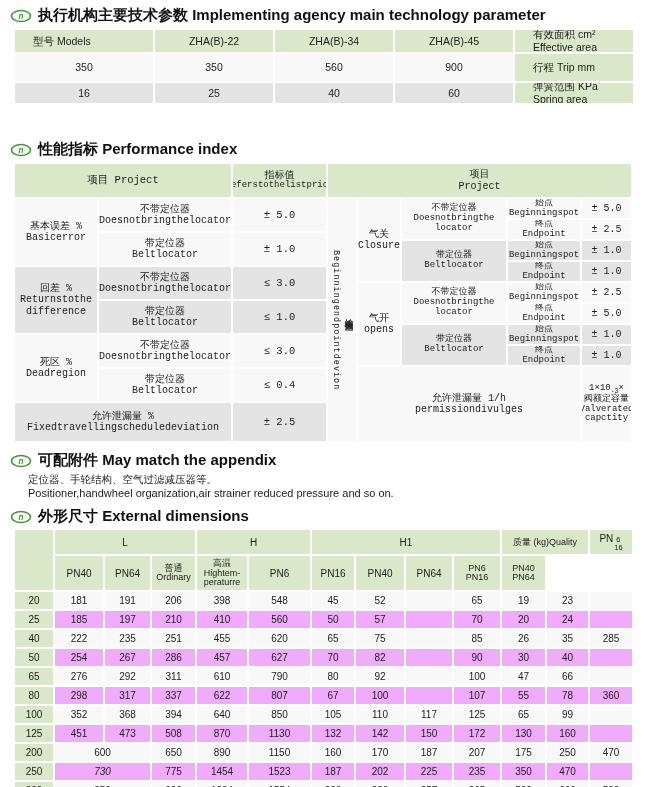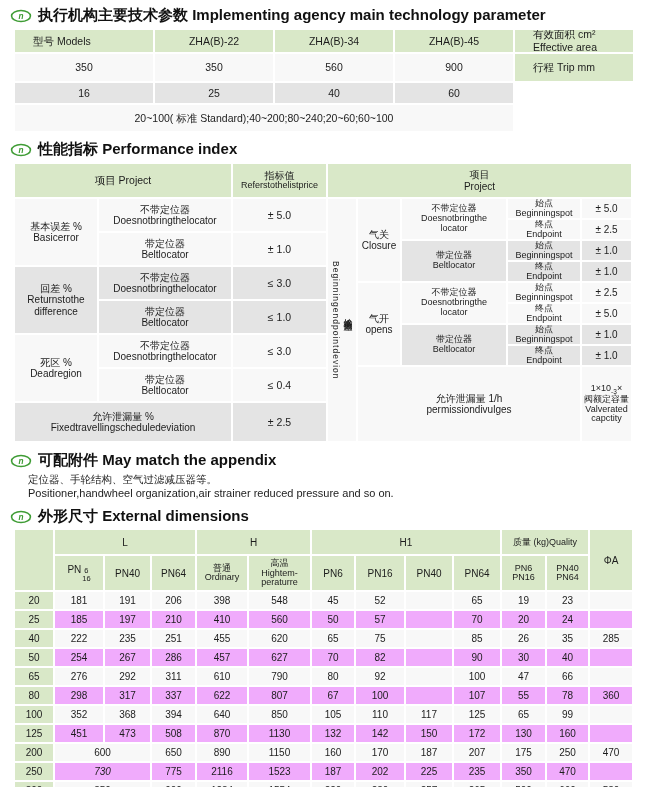--- a/index.html
+++ b/index.html
@@ -27,21 +27,21 @@
 
   
   .t1 {
     margin:0 0 0 15px; width:618px; display:grid;
     grid-template-columns:138px repeat(4,1fr);
     grid-template-rows:22px 27px 20px 26px; gap:2px; background:#ffffff;
   }
   .t1 .lbl { align-items:flex-start; text-align:left; padding-left:18px; }
 
   
-  .t2wrap { margin:2px 0 0 15px; width:620px; display:flex; gap:2px; }
+  .t2wrap { margin:2px 0 0 15px; width:620px; display:flex; gap:2px;font-family:Liberation Mono, monospace; }
   .pleft {
     display:grid; width:311px;
     grid-template-columns:82px 132px 93px;
     grid-template-rows:33px repeat(6,32px) 38px; gap:2px;
   }
   .pright {
     display:grid; width:303px;
     grid-template-columns:28px 42px 104px 72px 49px;
     grid-template-rows:33px repeat(8,19px) 74px; gap:2px;
   }
@@ -95,21 +95,24 @@
     <div class="c whitec">350</div>
     <div class="c whitec">560</div>
     <div class="c whitec">900</div>
 
     <div class="c green lbl">行程 Trip mm</div>
     <div class="c grayc">16</div>
     <div class="c grayc">25</div>
     <div class="c grayc">40</div>
     <div class="c grayc">60</div>
 
-    <div class="c whitec" style="grid-column:span 4">20~100( 标准 Standard);40~200;80~240;20~60;60~100</div>
+    <div class="c green lbl">
+      <span>弹簧范围 KPa</span>
+        <span>Spring area</span>
+    </div>
   </div>
 
   <div class="sec-heading" style="margin-top:9px">
     <svg class="logo" viewBox="0 0 24 15">
       <ellipse cx="12" cy="7.5" rx="10.3" ry="6" fill="none" stroke="#3f9c35" stroke-width="1.7"></ellipse>
       <text x="12" y="10.6" text-anchor="middle" font-size="9" font-style="italic" font-weight="bold" fill="#3f9c35">n</text>
     </svg>
     <span>性能指标 Performance index</span>
   </div>
 
@@ -291,21 +294,20 @@
     <span>外形尺寸 External dimensions</span>
   </div>
 
   <div class="t3">
     <div class="dhead">
       <div class="dc dgreen" style="grid-row:1/3;grid-column:1"></div>
       <div class="dc dgreen" style="grid-column:2/5">L</div>
       <div class="dc dgreen" style="grid-column:5/7">H</div>
       <div class="dc dgreen" style="grid-column:7/11">H1</div>
       <div class="dc dgreen h9" style="grid-column:11/13">质量 (kg)Quality</div>
-      <div class="dc dgreen" style="grid-row:1/3;grid-column:13">ΦA</div>
 
       <div class="dc dgreen">
         <span><span>PN</span><span class="stack">
               <span>6</span>
               <span>16</span>
             </span></span>
       </div>
       <div class="dc dgreen">PN40</div>
       <div class="dc dgreen">PN64</div>
       <div class="dc dgreen h9">
@@ -443,21 +445,21 @@
         <div class="dc dwhite">160</div>
         <div class="dc dwhite">170</div>
         <div class="dc dwhite">187</div>
         <div class="dc dwhite">207</div>
         <div class="dc dwhite">175</div>
         <div class="dc dwhite">250</div>
         <div class="dc dwhite">470</div>
         <div class="dc dgreen">250</div>
         <div class="dc dgray" style="grid-column: span 2; font-style: italic;">730</div>
         <div class="dc dgray">775</div>
-        <div class="dc dgray">2116</div>
+        <div class="dc dgray">1454</div>
         <div class="dc dgray">1523</div>
         <div class="dc dgray">187</div>
         <div class="dc dgray">202</div>
         <div class="dc dgray">225</div>
         <div class="dc dgray">235</div>
         <div class="dc dgray">350</div>
         <div class="dc dgray">470</div>
         <div class="dc dgray"></div>
         <div class="dc dgreen">300</div>
         <div class="dc dwhite" style="grid-column: span 2;">850</div>

